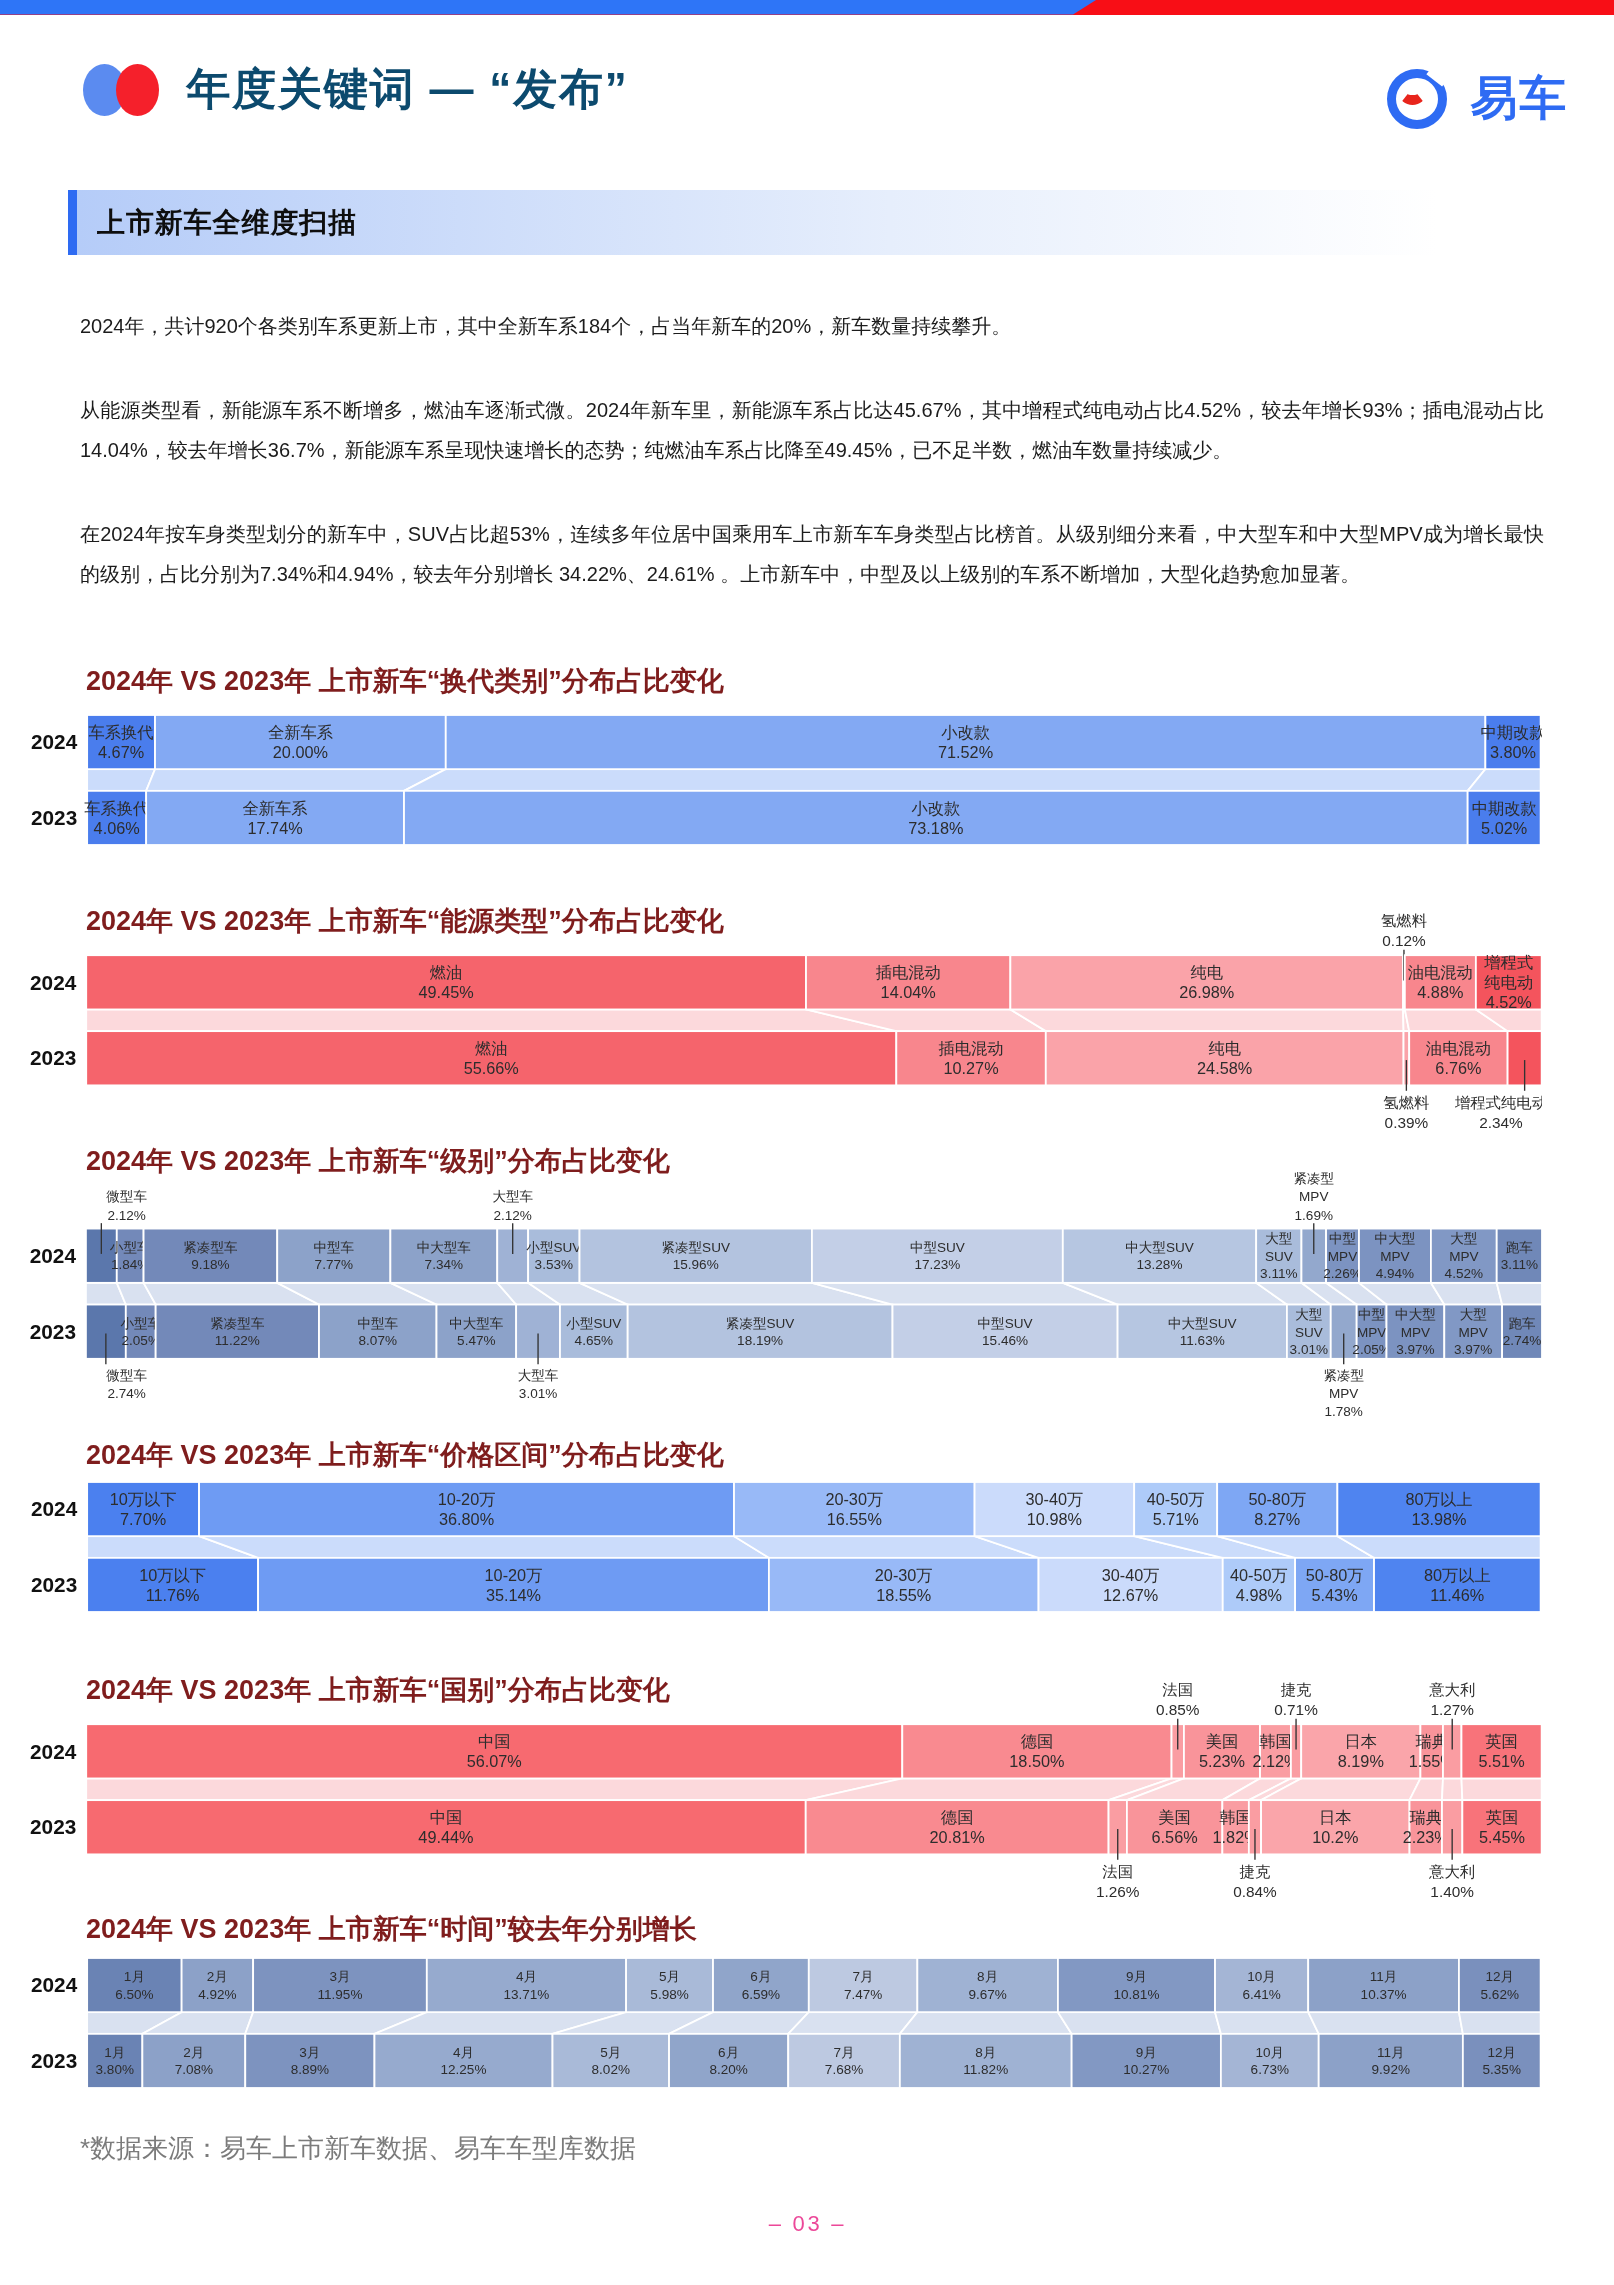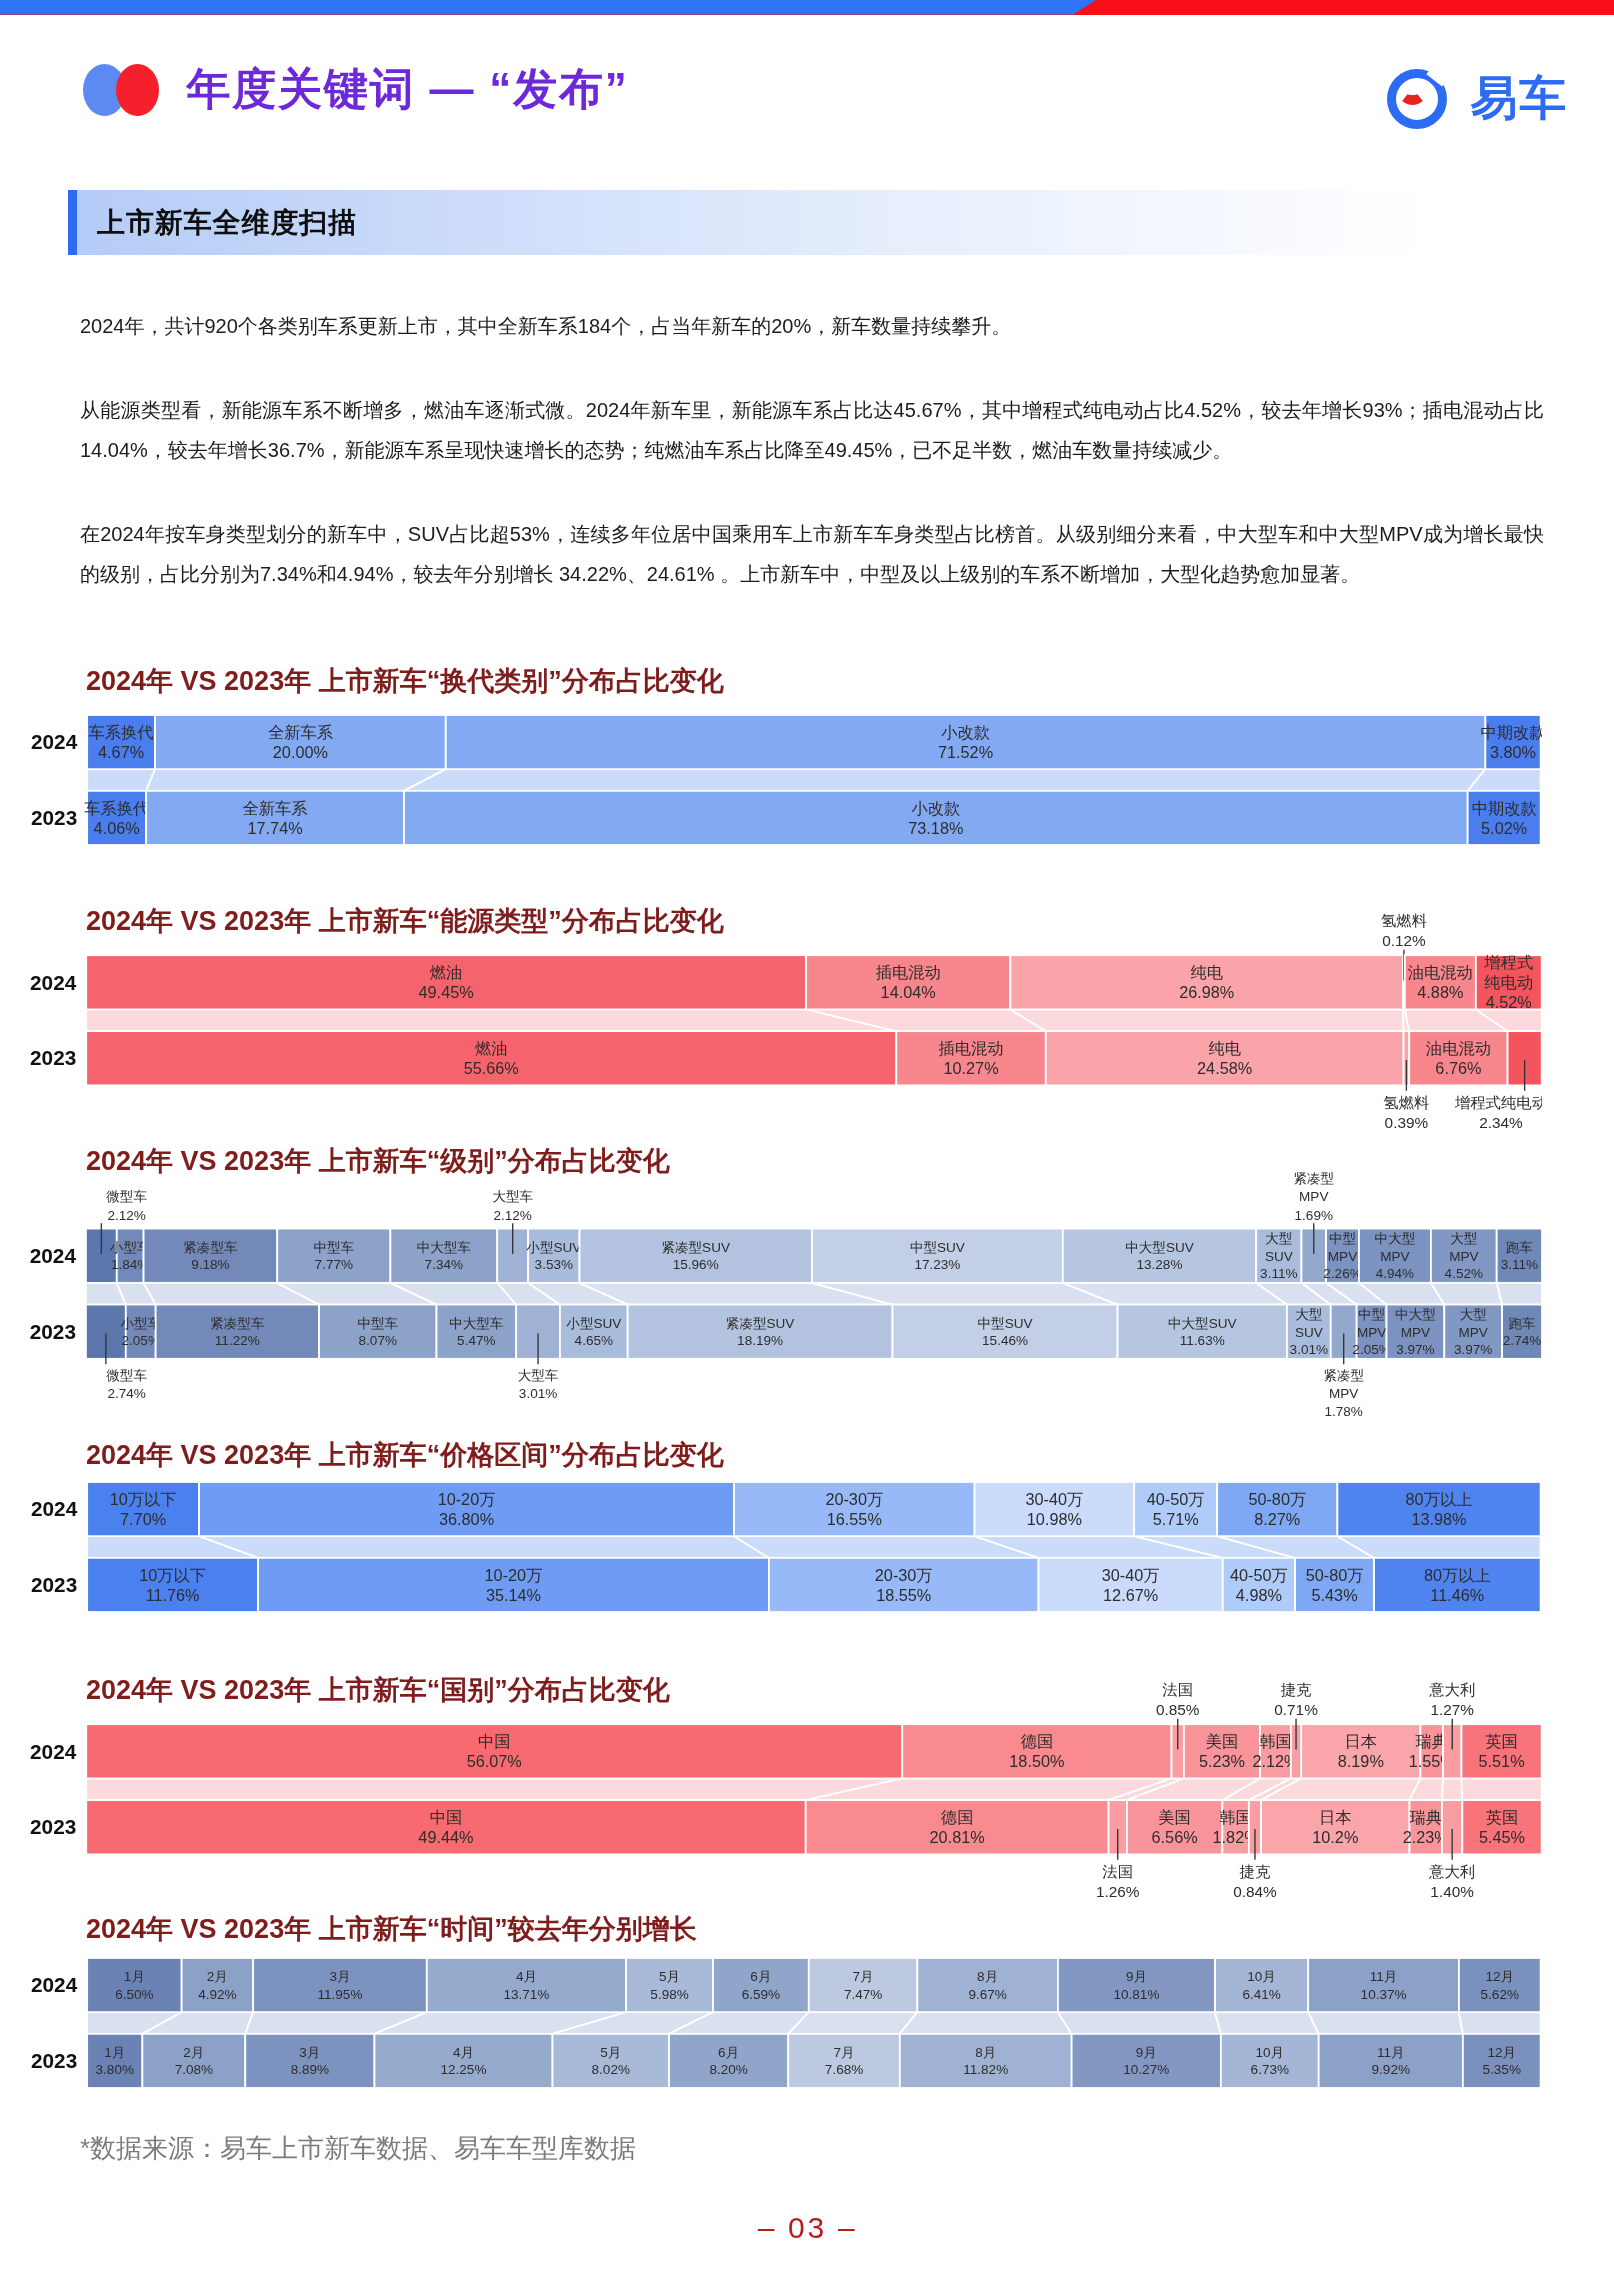--- a/index.html
+++ b/index.html
@@ -7,42 +7,42 @@
         font-family:"Liberation Sans","DejaVu Sans",sans-serif;}
   
   .topbar{position:absolute;left:0;top:0;width:1615px;height:14.5px;}
   .topbar .tb-red{position:absolute;inset:0;background:#F80E16;}
   .topbar .tb-blue{position:absolute;inset:0;background:#2E75F7;clip-path:polygon(0 0,1096px 0,1073px 14.5px,0 14.5px);}
   
   .header{position:absolute;left:83px;top:60px;display:flex;align-items:center;gap:23.5px;}
   .bullet{position:relative;width:80px;height:52px;flex:none;}
   .bullet .b-blue{position:absolute;left:0;top:0;width:43px;height:52px;border-radius:50%;background:#5B8BF0;}
   .bullet .b-red{position:absolute;left:33px;top:0;width:43px;height:52px;border-radius:50%;background:#F5202B;}
-  .page-title{margin:0;font-size:44px;font-weight:800;color:#6d28d9;letter-spacing:1.8px;white-space:nowrap;}
+  .page-title{margin:0;font-size:44px;font-weight:800;color:#0c4a6e;letter-spacing:1.8px;white-space:nowrap;}
   .logo{position:absolute;right:47px;top:67px;display:flex;align-items:center;gap:23px;}
   .logo-mark{position:relative;width:42px;height:42px;border:9px solid #2E6BF3;border-radius:50%;flex:none;}
   .logo-mark .smile{position:absolute;left:2.7px;top:3.6px;width:27px;height:23.5px;border:8.1px solid transparent;
                     border-bottom:10px solid #E8251C;border-radius:50%;box-sizing:border-box;}
   .logo-mark .gap{position:absolute;right:-11px;top:-11px;width:20px;height:14.5px;background:#fff;transform:rotate(38deg);}
   .logo-text{font-size:47px;font-weight:800;color:#2E6BF3;letter-spacing:1.8px;}
   
   .banner{position:absolute;left:68px;top:190px;width:1478px;height:65px;
           background:linear-gradient(90deg,#B5CCF8 0%,#E6EEFC 55%,#ffffff 92%);
           border-left:9px solid #2E6BF2;display:flex;align-items:center;}
   .banner h2{margin:0 0 0 20px;font-size:28px;font-weight:700;color:#0e0e0e;letter-spacing:0.9px;}
   
   .para{position:absolute;left:80px;width:1464px;font-size:20px;line-height:40px;color:#1c1c1c;text-align:justify;}
   
   .chart-block{position:absolute;left:0;width:1615px;}
   .chart-title{position:absolute;left:86px;top:0;margin:0;font-size:27px;font-weight:600;color:#7f1d1d;white-space:nowrap;}
   .chart-block svg{position:absolute;left:0;display:block;}
   svg text{font-family:"Liberation Sans","DejaVu Sans",sans-serif;}
   
   .source-note{position:absolute;left:80px;top:2131px;font-size:26px;color:#7b7b7b;}
-  .page-number{position:absolute;left:0;top:2211px;width:100%;text-align:center;font-size:30px;color:#b91c1c;letter-spacing:2.7px;}
+  .page-number{position:absolute;left:0;top:2211px;width:100%;text-align:center;font-size:22px;color:#ec4899;letter-spacing:2.7px;}
 </style>
 </head>
 <body>
 
 <div class="page">
 
   <div class="topbar">
     <div class="tb-red"></div>
     <div class="tb-blue"></div>
   </div>

